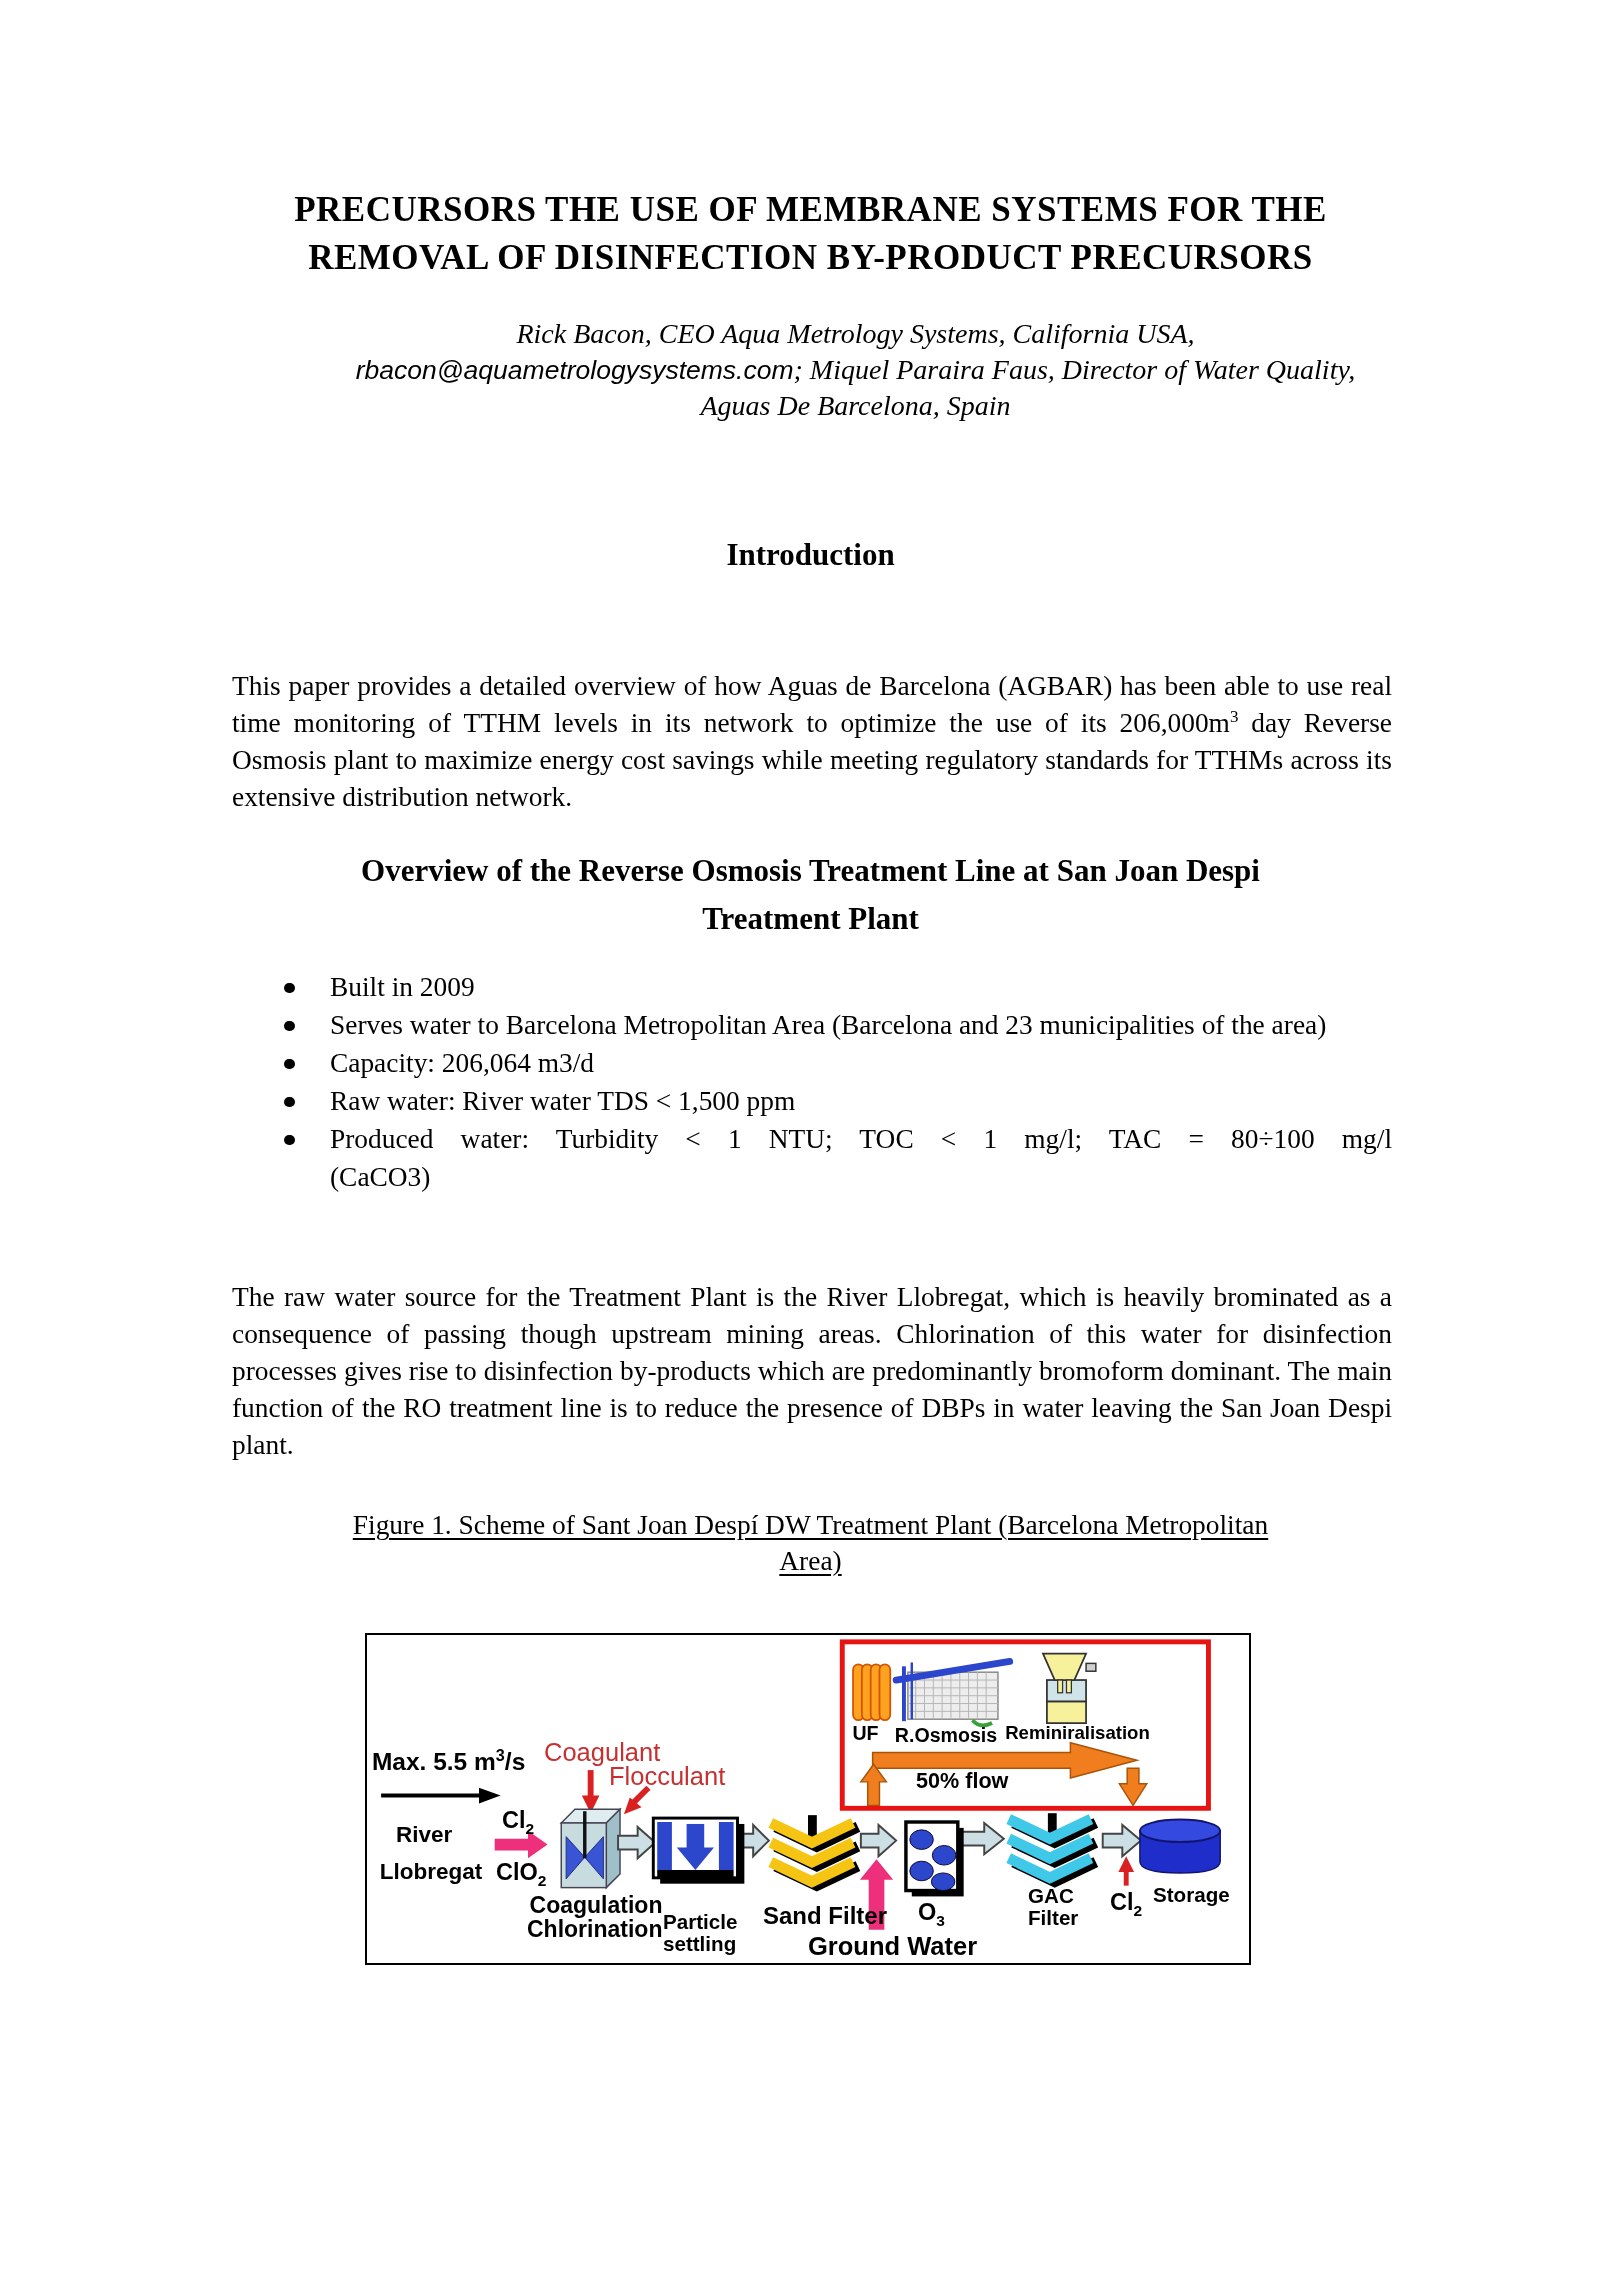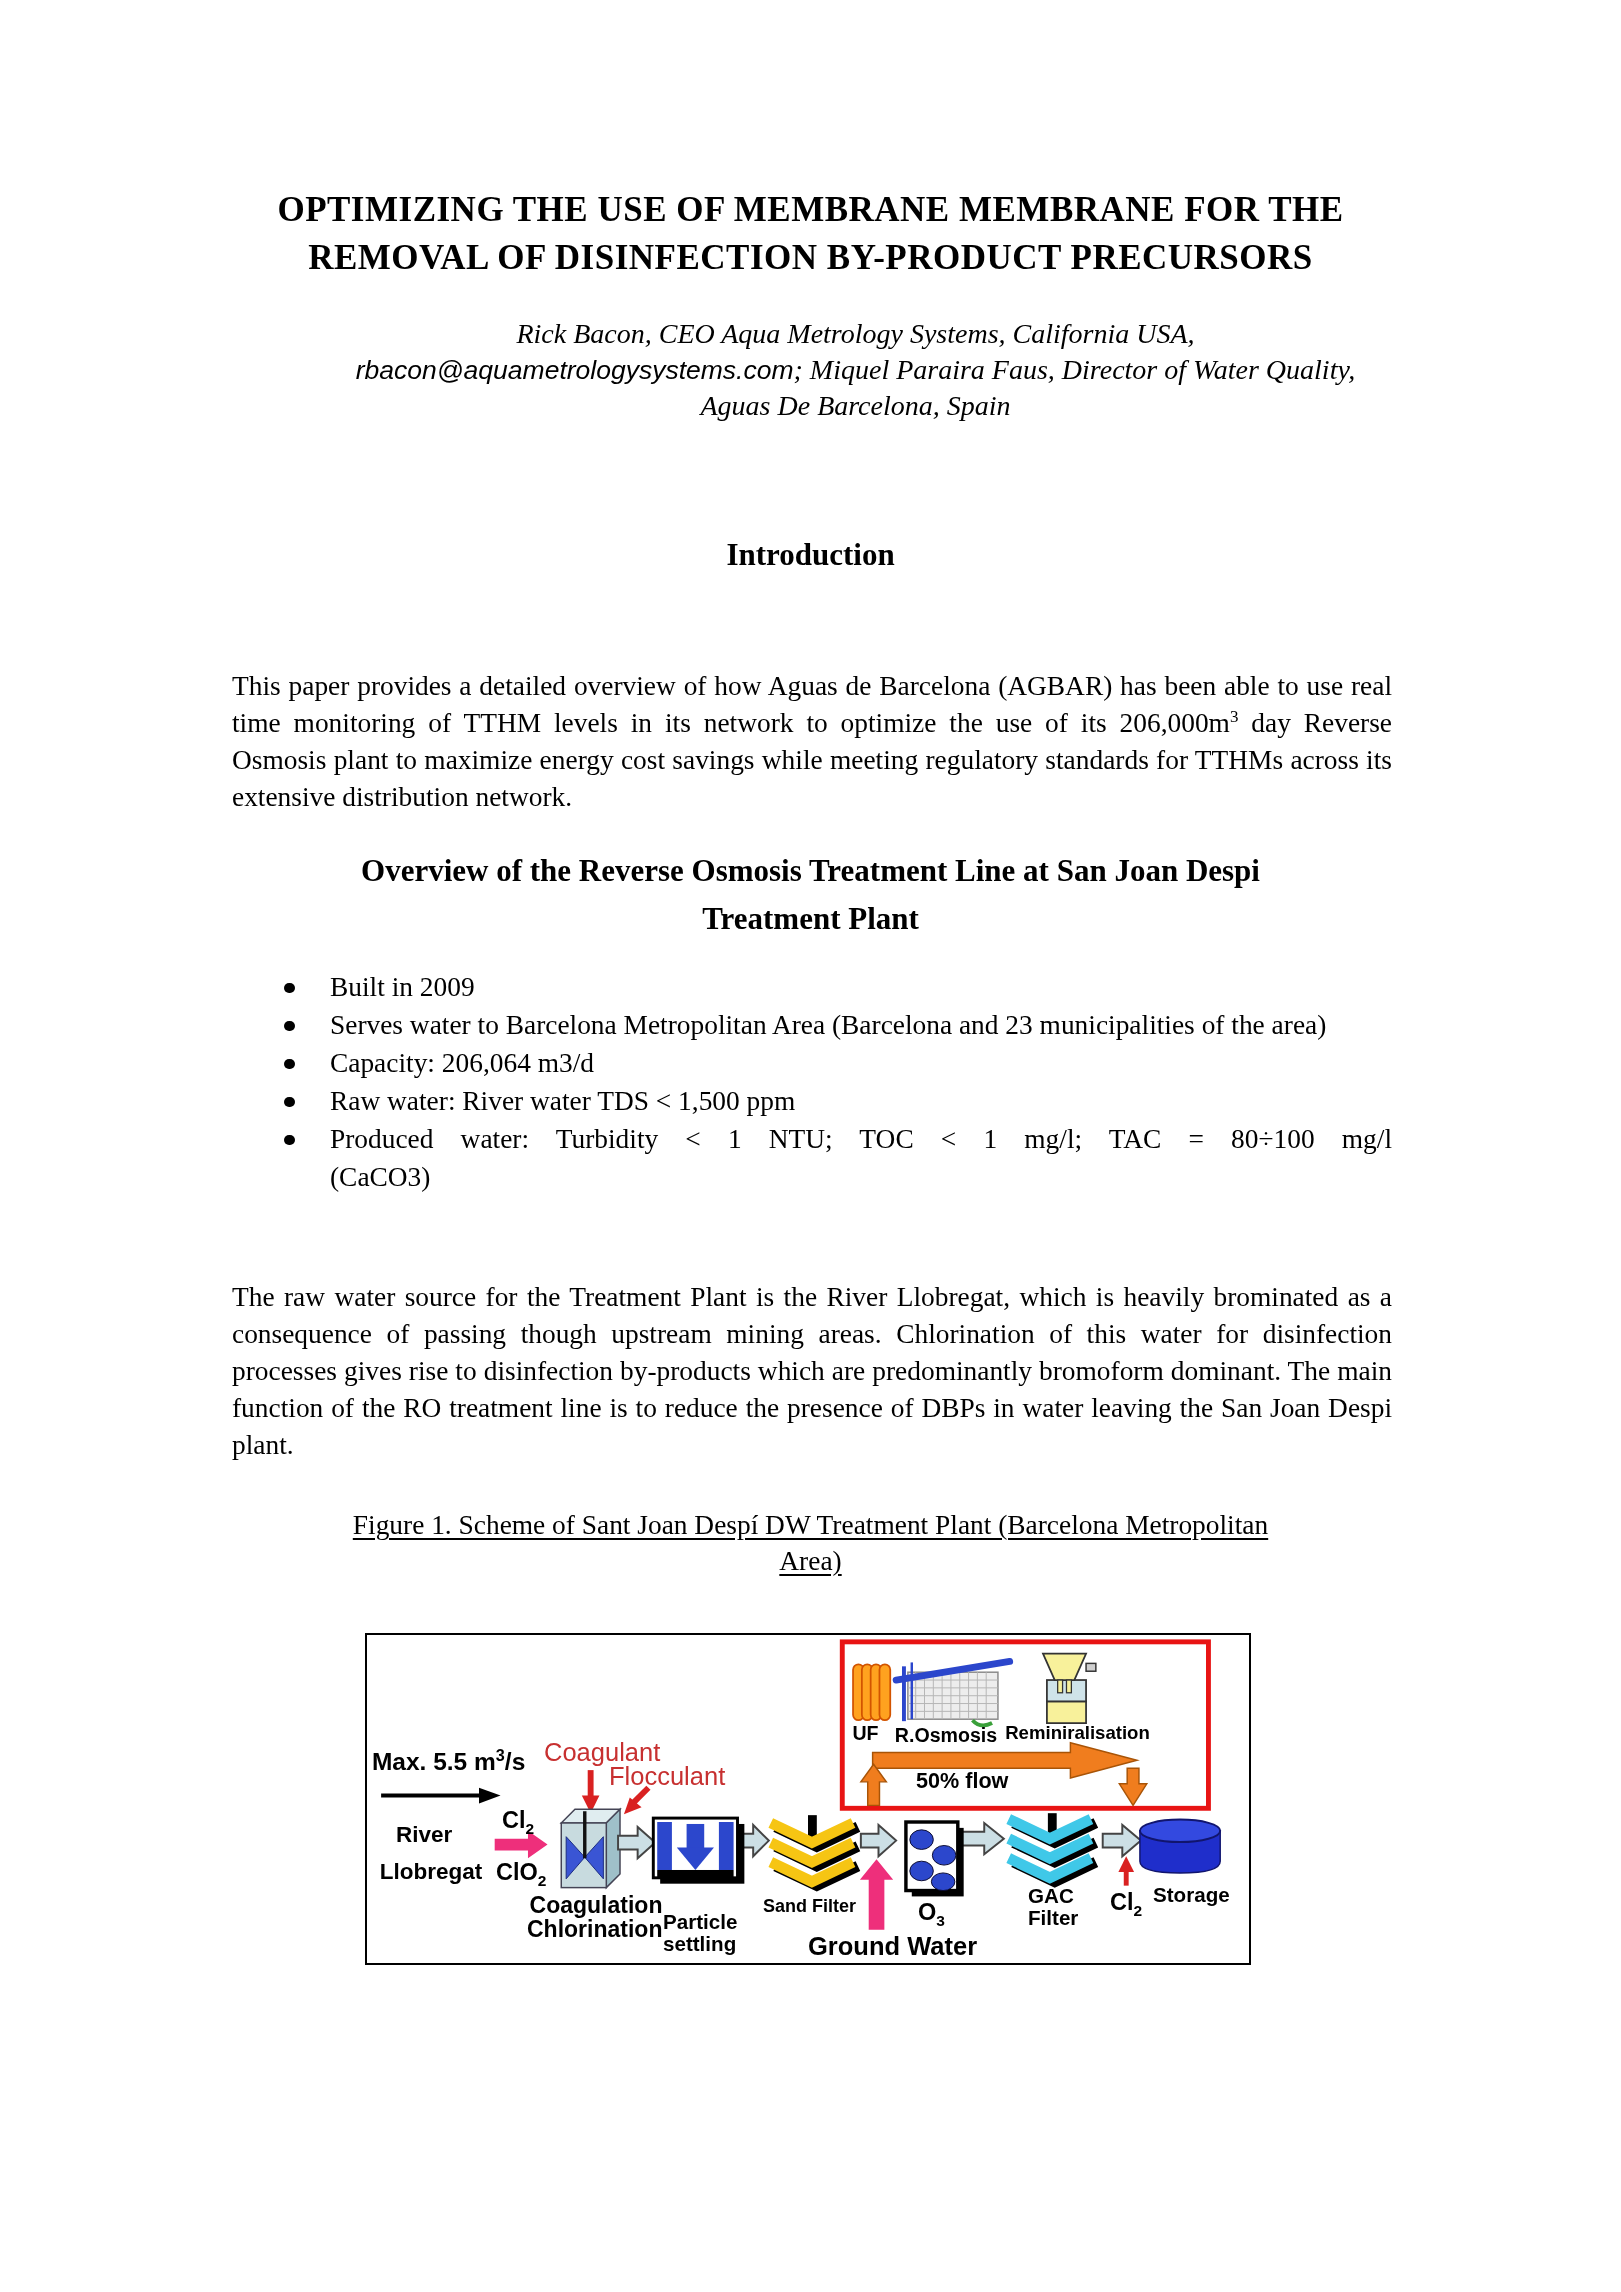--- a/index.html
+++ b/index.html
@@ -36,21 +36,21 @@
   .red-t { color:#000000; }
   .soft-red-t { color:#c73030; font-weight:normal; }
   .ctr { text-align:center; }
 </style>
 </head>
 <body>
 
 <div class="page">
 
   <div class="abs title">
-    <div>OPTIMIZING THE USE OF MEMBRANE MEMBRANE FOR THE</div>
+    <div>PRECURSORS THE USE OF MEMBRANE SYSTEMS FOR THE</div>
     <div>REMOVAL OF DISINFECTION BY-PRODUCT PRECURSORS</div>
   </div>
 
   <div class="abs authors">
     <div>Rick Bacon, CEO Aqua Metrology Systems, California USA,</div>
     <div><span class="email">rbacon@aquametrologysystems.com</span><span>; Miquel Paraira Faus, Director of Water Quality,</span></div>
     <div>Aguas De Barcelona, Spain</div>
   </div>
 
   <div class="abs h-intro">Introduction</div>
@@ -236,21 +236,21 @@
     <div class="flabel" style="left:160px; top:258px; font-size:23px;text-align:right;">
       <div>Coagulation</div>
       <div>Chlorination</div>
     </div>
 
     <div class="flabel" style="left:296px; top:255px; font-size:20.6px;margin-top:21px;">
       <div>Particle</div>
       <div>settling</div>
     </div>
 
-    <div class="flabel" style="left:396px; top:262px; font-size:18px;">Sand Filter</div>
+    <div class="flabel" style="left:396px; top:268px; font-size:24px;">Sand Filter</div>
 
     <div class="flabel" style="left:441px; top:298px; font-size:25.5px;">Ground Water</div>
 
     <div class="flabel" style="left:551px; top:265px; font-size:23.5px;"><span>O</span><sub>3</sub></div>
 
     <div class="flabel" style="left:661px; top:250px; font-size:20.6px;">
       <div>GAC</div>
       <div>Filter</div>
     </div>
 

